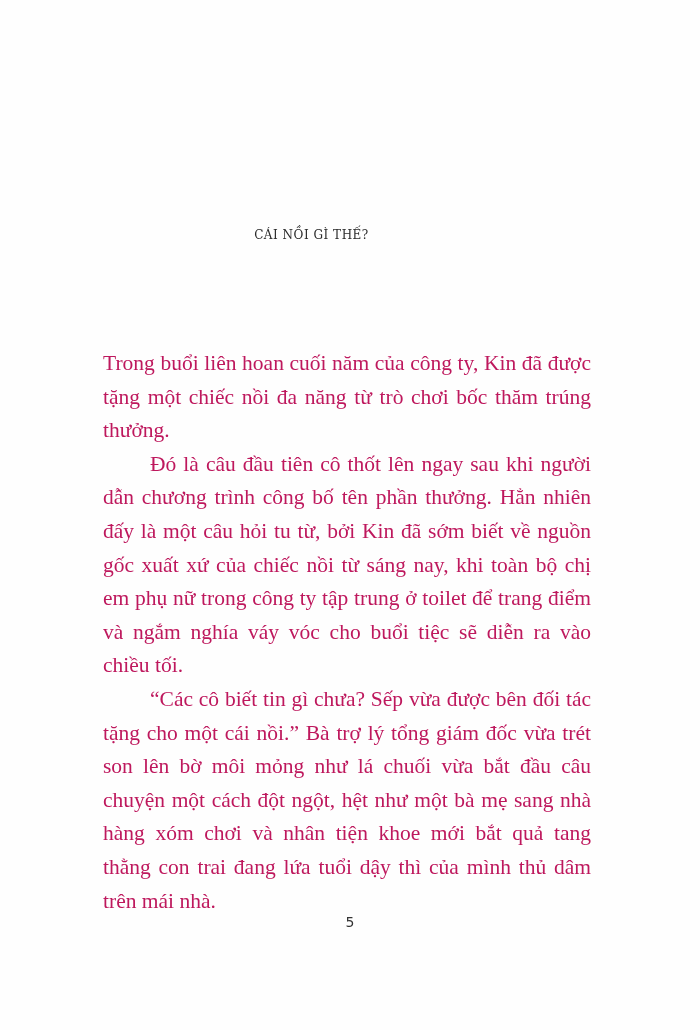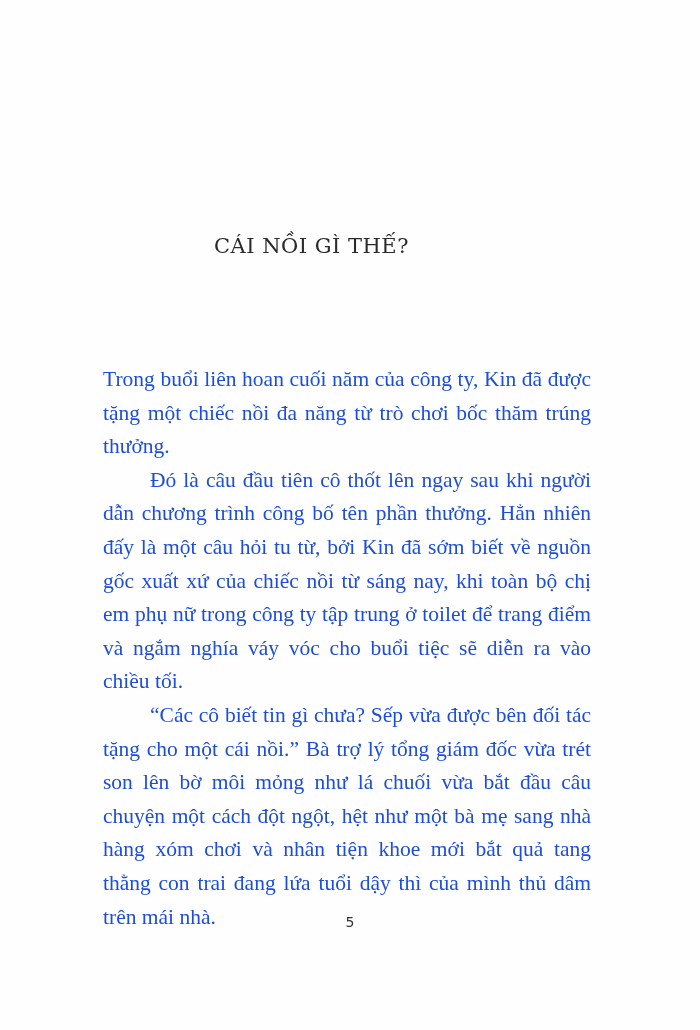--- a/index.html
+++ b/index.html
@@ -1,26 +1,26 @@
 <!DOCTYPE html>
 <html><head>
 <meta charset="utf-8">
 <style>
   html, body { margin: 0; padding: 0; background: #ffffff; }
   body { width: 700px; height: 1030px; position: relative; overflow: hidden; color: #2a2a2a; }
   .page { position: absolute; left: 0; top: 0; width: 700px; height: 1030px; background: #fefefe; }
   .title {
     position: absolute; top: 220px; left: 0; width: 623px; text-align: center;
-    font-family: "DejaVu Serif", serif; font-size: 21px; letter-spacing: 0.5px; color: #2b2b2b;
+    font-family: "DejaVu Serif", serif; font-size: 12px; letter-spacing: 0.5px; color: #2b2b2b;
     font-weight: normal;
   }
   .body-text {
     position: absolute; top: 347px; left: 103px; width: 488px;
     font-family: "Liberation Serif", serif; font-size: 21.5px; line-height: 33.6px;
-    color: #1d4ed8; text-align: justify; margin-top: 16px;
+    color: #be185d; text-align: justify;
   }
   .body-text p { margin: 0; }
   .body-text p.indent { text-indent: 47px; }
   .page-number {
     position: absolute; top: 914px; left: 0; width: 700px; text-align: center;
     font-family: "DejaVu Sans", sans-serif; font-size: 14px; color: #333;
   }
 </style>
 </head>
 <body>

